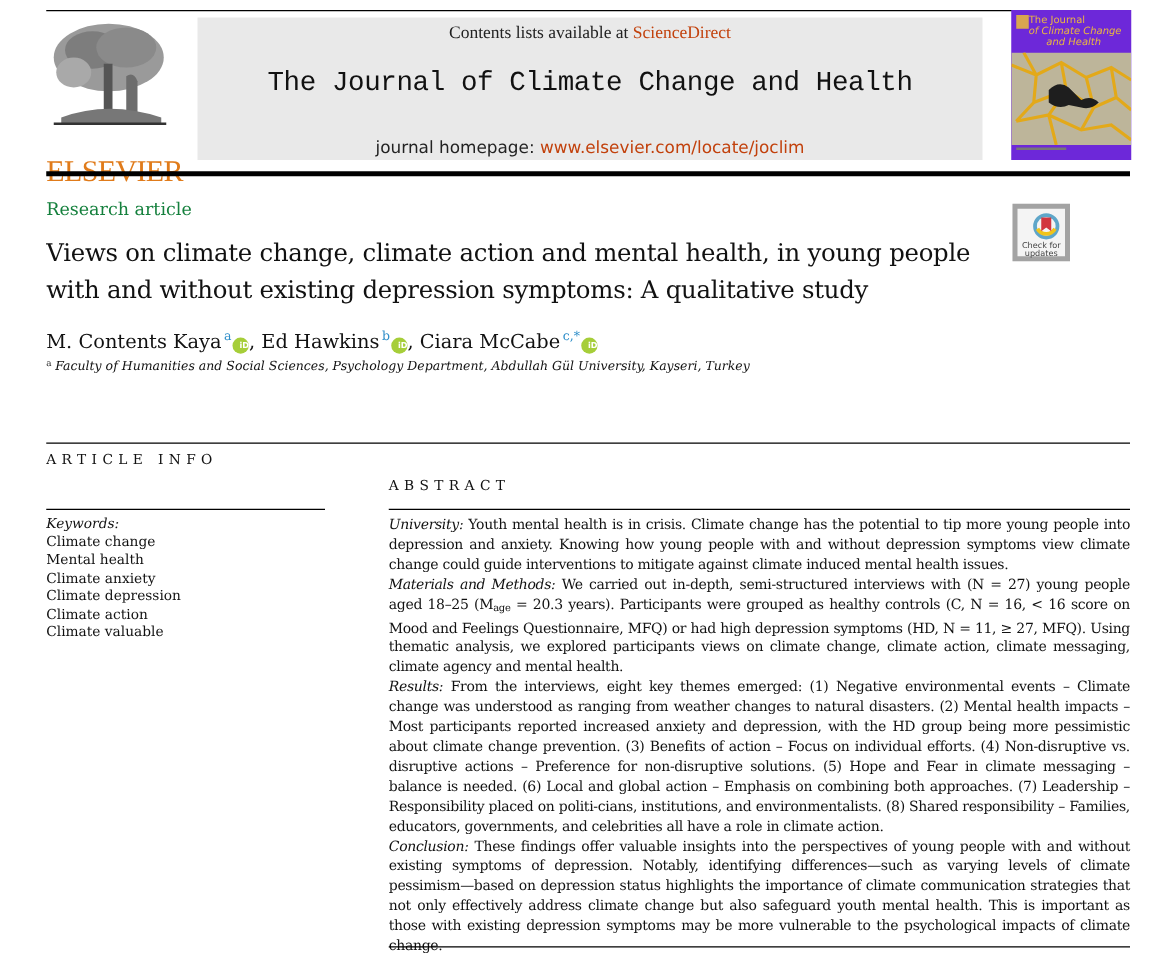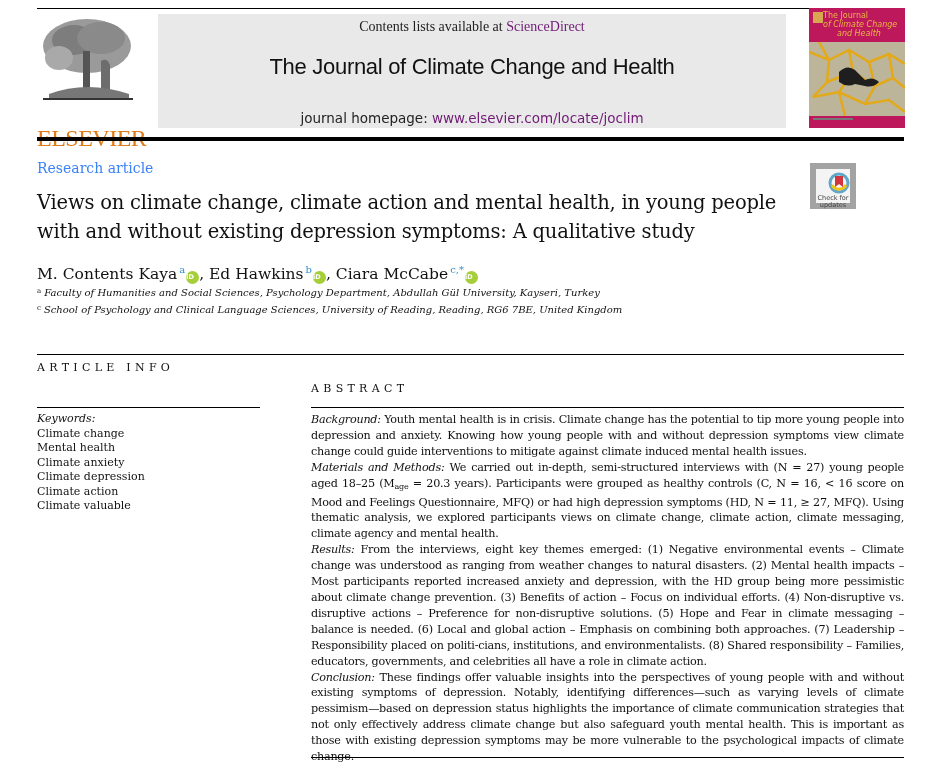--- a/index.html
+++ b/index.html
@@ -9,41 +9,41 @@
   .header-thick-rule { position: absolute; left: 37px; top: 137px; width: 867px; height: 4px; background: #000; }
 
   
   .elsevier-logo { position: absolute; left: 37px; top: 14px; width: 100px; height: 116px; }
   .elsevier-tree { position: absolute; left: 2px; top: 2px; width: 96px; height: 85px; }
   .elsevier-word { position: absolute; left: 0; top: 112px; width: 100px; text-align: center; font-family: "Liberation Serif", serif; font-size: 24px; color: #e07b1a; letter-spacing: -0.5px; line-height: 24px; }
 
   
   .masthead { position: absolute; left: 158px; top: 14px; width: 628px; height: 114px; background: #e9e9e9; }
   .contents-line { position: absolute; left: 0; top: 5px; width: 100%; text-align: center; font-family: "Liberation Serif", serif; font-size: 14px; color: #222; }
-  .link { color: #701a75; }
-  .journal-title { position: absolute; left: 0; top: 40px; width: 100%; text-align: center; font-family: Liberation Sans, sans-serif; font-size: 22px; color: #111; letter-spacing: -0.3px; }
+  .link { color: #c2410c; }
+  .journal-title { position: absolute; left: 0; top: 40px; width: 100%; text-align: center; font-family: Liberation Mono, monospace; font-size: 22px; color: #111; letter-spacing: -0.3px; }
   .homepage-line { position: absolute; left: 0; top: 96px; width: 100%; text-align: center; font-family: "DejaVu Sans", sans-serif; font-size: 13.5px; color: #222; }
 
   
-  .cover { position: absolute; left: 809px; top: 8px; width: 96px; height: 120px; background: #be185d; overflow: hidden; }
+  .cover { position: absolute; left: 809px; top: 8px; width: 96px; height: 120px; background: #6d28d9; overflow: hidden; }
   .cover-badge { position: absolute; left: 4px; top: 4px; width: 10px; height: 11px; background: #d9a650; }
   .cover-title { position: absolute; left: 14px; top: 3px; width: 80px; font-family: "DejaVu Sans", sans-serif; font-size: 8px; line-height: 9px; color: #e9b642; }
   .cover-art { position: absolute; left: 0; top: 34px; width: 96px; height: 74px; }
   .cover-foot { position: absolute; left: 4px; top: 110px; width: 40px; height: 2px; background: #777; }
 
   
-  .article-type { position: absolute; left: 37px; top: 160px; font-family: "DejaVu Serif", serif; font-size: 14px; color: #3b82f6; }
+  .article-type { position: absolute; left: 37px; top: 160px; font-family: "DejaVu Serif", serif; font-size: 14px; color: #15803d; }
   .article-title { position: absolute; left: 37px; top: 188px; width: 770px; font-family: "DejaVu Serif", serif; font-size: 19.5px; line-height: 29px; color: #111; letter-spacing: -0.2px; }
-  .crossmark { position: absolute; left: 810px; top: 163px; width: 46px; height: 46px; background: #f4f4f4; border: 6px solid #a3a3a3; box-sizing: border-box; }
+  .crossmark { position: absolute; left: 810px; top: 163px; width: 46px; height: 46px; background: #f4f4f4; border: 4px solid #a3a3a3; box-sizing: border-box; }
   .crossmark-ring { position: absolute; left: 12px; top: 3px; width: 22px; height: 22px; }
   .crossmark-text { position: absolute; left: 0; top: 26px; width: 100%; text-align: center; font-family: "DejaVu Sans", sans-serif; font-size: 6.5px; line-height: 7px; color: #444; }
 
   .authors { position: absolute; left: 37px; top: 264px; font-family: "DejaVu Serif", serif; font-size: 15.5px; color: #111; white-space: nowrap; }
   .authors sup { color: #2e8ec9; font-size: 10px; vertical-align: 6px; margin-left: 2px; }
-  .orcid { display: inline-block; width: 13px; height: 13px; border-radius: 50%; background: #a6ce39; color: #fff; font-family: "DejaVu Sans", sans-serif; font-size: 6.5px; line-height: 13px; text-align: left; vertical-align: 0px; margin-left: 1px; font-weight: bold; }
+  .orcid { display: inline-block; width: 13px; height: 13px; border-radius: 50%; background: #a6ce39; color: #fff; font-family: "DejaVu Sans", sans-serif; font-size: 6.5px; line-height: 13px; text-align: right; vertical-align: 0px; margin-left: 1px; font-weight: bold; }
 
   .affils { position: absolute; left: 37px; top: 284px; font-family: "DejaVu Serif", serif; font-style: italic; font-size: 10px; line-height: 14.5px; color: #111; }
   .affils sup { font-style: normal; font-size: 7px; vertical-align: 3px; margin-right: 3px; }
 
   .mid-rule { position: absolute; left: 37px; top: 354px; width: 867px; height: 1px; background: #000; }
 
   
   .section-head { position: absolute; font-family: "DejaVu Serif", serif; font-size: 11px; letter-spacing: 4.3px; color: #111; }
   .ai-head { left: 37px; top: 361px; }
   .ai-rule { position: absolute; left: 37px; top: 407px; width: 223px; height: 1px; background: #000; }
@@ -118,38 +118,37 @@
 </div>
 
 <div class="authors">
   <span>M. Contents Kaya</span><sup>a</sup><span class="orcid">iD</span>, 
   <span>Ed Hawkins</span><sup>b</sup><span class="orcid">iD</span>, 
   <span>Ciara McCabe</span><sup>c,*</sup><span class="orcid">iD</span>
 </div>
 
 <div class="affils">
   <div><sup>a</sup><span>Faculty of Humanities and Social Sciences, Psychology Department, Abdullah Gül University, Kayseri, Turkey</span></div>
-  <div><sup>c</sup><span>School of Psychology and Clinical Language Sciences, University of Reading, Reading, RG6 7BE, United Kingdom</span></div>
 </div>
 
 <div class="mid-rule"></div>
 
 <div class="section-head ai-head">ARTICLE INFO</div>
 <div class="ai-rule"></div>
 <div class="keywords">
   <div class="kw-label">Keywords:</div>
   <div>Climate change</div>
   <div>Mental health</div>
   <div>Climate anxiety</div>
   <div>Climate depression</div>
   <div>Climate action</div>
   <div>Climate valuable</div>
 </div>
 
 <div class="section-head ab-head">ABSTRACT</div>
 <div class="ab-rule"></div>
 <div class="abstract">
-  <p><span class="lbl">Background:</span><span> Youth mental health is in crisis. Climate change has the potential to tip more young people into depression and anxiety. Knowing how young people with and without depression symptoms view climate change could guide interventions to mitigate against climate induced mental health issues.</span></p>
+  <p><span class="lbl">University:</span><span> Youth mental health is in crisis. Climate change has the potential to tip more young people into depression and anxiety. Knowing how young people with and without depression symptoms view climate change could guide interventions to mitigate against climate induced mental health issues.</span></p>
   <p><span class="lbl">Materials and Methods:</span><span> We carried out in-depth, semi-structured interviews with (N = 27) young people aged 18–25 (M</span><sub>age</sub><span> = 20.3 years). Participants were grouped as healthy controls (C, N = 16, &lt; 16 score on Mood and Feelings Questionnaire, MFQ) or had high depression symptoms (HD, N = 11, ≥ 27, MFQ). Using thematic analysis, we explored participants views on climate change, climate action, climate messaging, climate agency and mental health.</span></p>
   <p><span class="lbl">Results:</span><span> From the interviews, eight key themes emerged: (1) Negative environmental events – Climate change was understood as ranging from weather changes to natural disasters. (2) Mental health impacts – Most participants reported increased anxiety and depression, with the HD group being more pessimistic about climate change prevention. (3) Benefits of action – Focus on individual efforts. (4) Non-disruptive vs. disruptive actions – Preference for non-disruptive solutions. (5) Hope and Fear in climate messaging – balance is needed. (6) Local and global action – Emphasis on combining both approaches. (7) Leadership – Responsibility placed on politi-cians, institutions, and environmentalists. (8) Shared responsibility – Families, educators, governments, and celebrities all have a role in climate action.</span></p>
   <p><span class="lbl">Conclusion:</span><span> These findings offer valuable insights into the perspectives of young people with and without existing symptoms of depression. Notably, identifying differences—such as varying levels of climate pessimism—based on depression status highlights the importance of climate communication strategies that not only effectively address climate change but also safeguard youth mental health. This is important as those with existing depression symptoms may be more vulnerable to the psychological impacts of climate change.</span></p>
 </div>
 <div class="bottom-rule"></div>
 
 </body></html>

